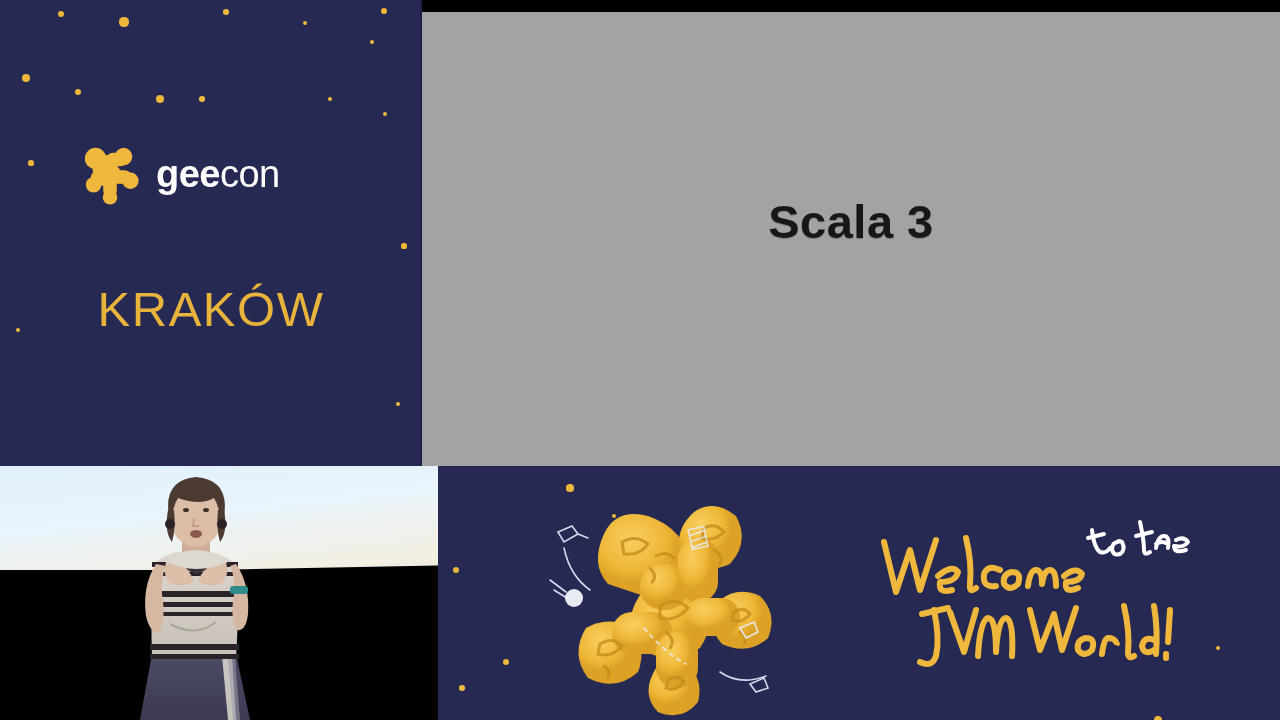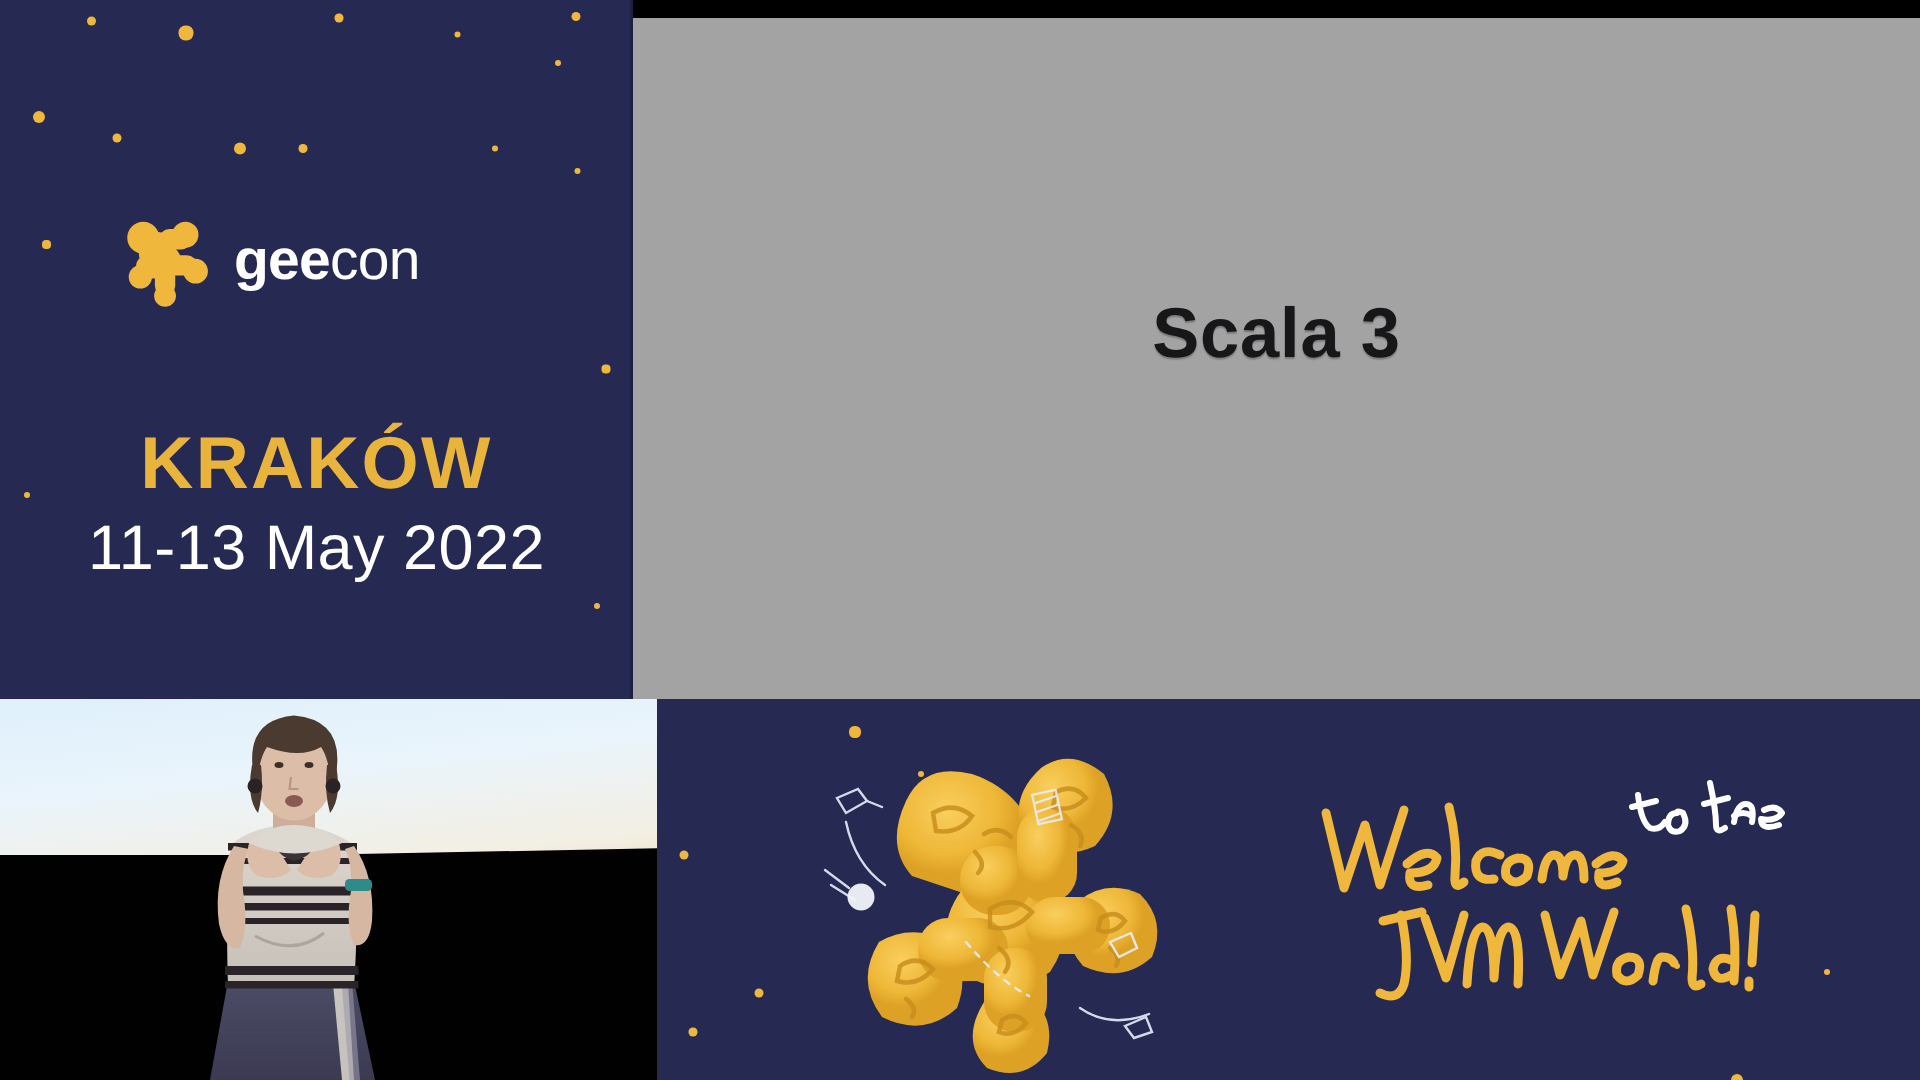--- a/index.html
+++ b/index.html
@@ -54,21 +54,21 @@
   .wordmark .gee { font-weight: 700; }
   .wordmark .con { font-weight: 400; }
 
   .city {
     position: absolute;
     left: 0; top: 281px;
     width: 422px;
     text-align: center;
     color: #e9b43c;
     font-size: 49px;
-    font-weight: 700;
+    font-weight: 400;
     letter-spacing: 1.5px;
   }
   .dates {
     position: absolute;
     left: 0; top: 341px;
     width: 422px;
     text-align: center;
     color: #ffffff;
     font-size: 42px;
     font-weight: 400;
@@ -213,21 +213,20 @@
           <rect x="11" y="28" width="23" height="16" rx="8"></rect>
           <rect x="24" y="30" width="14" height="26" rx="7"></rect>
         </g>
       </svg>
       <div class="wordmark">
         <span class="gee">gee</span><span class="con">con</span>
       </div>
     </div>
 
     <div class="city">KRAKÓW</div>
-    <div class="dates">11-13 May 2022</div>
   </div>
 
   <div class="hairline-v"></div>
 
   <div class="slide-panel">
     <div class="slide-title">Scala 3</div>
 
     <div class="slide-nav">
       <svg class="nav-chevron prev" viewBox="0 0 14 22">
         <polyline points="11,3 3,11 11,19" fill="none" stroke="#2b4f9e" stroke-width="2.4" stroke-linecap="round" stroke-linejoin="round"></polyline>

